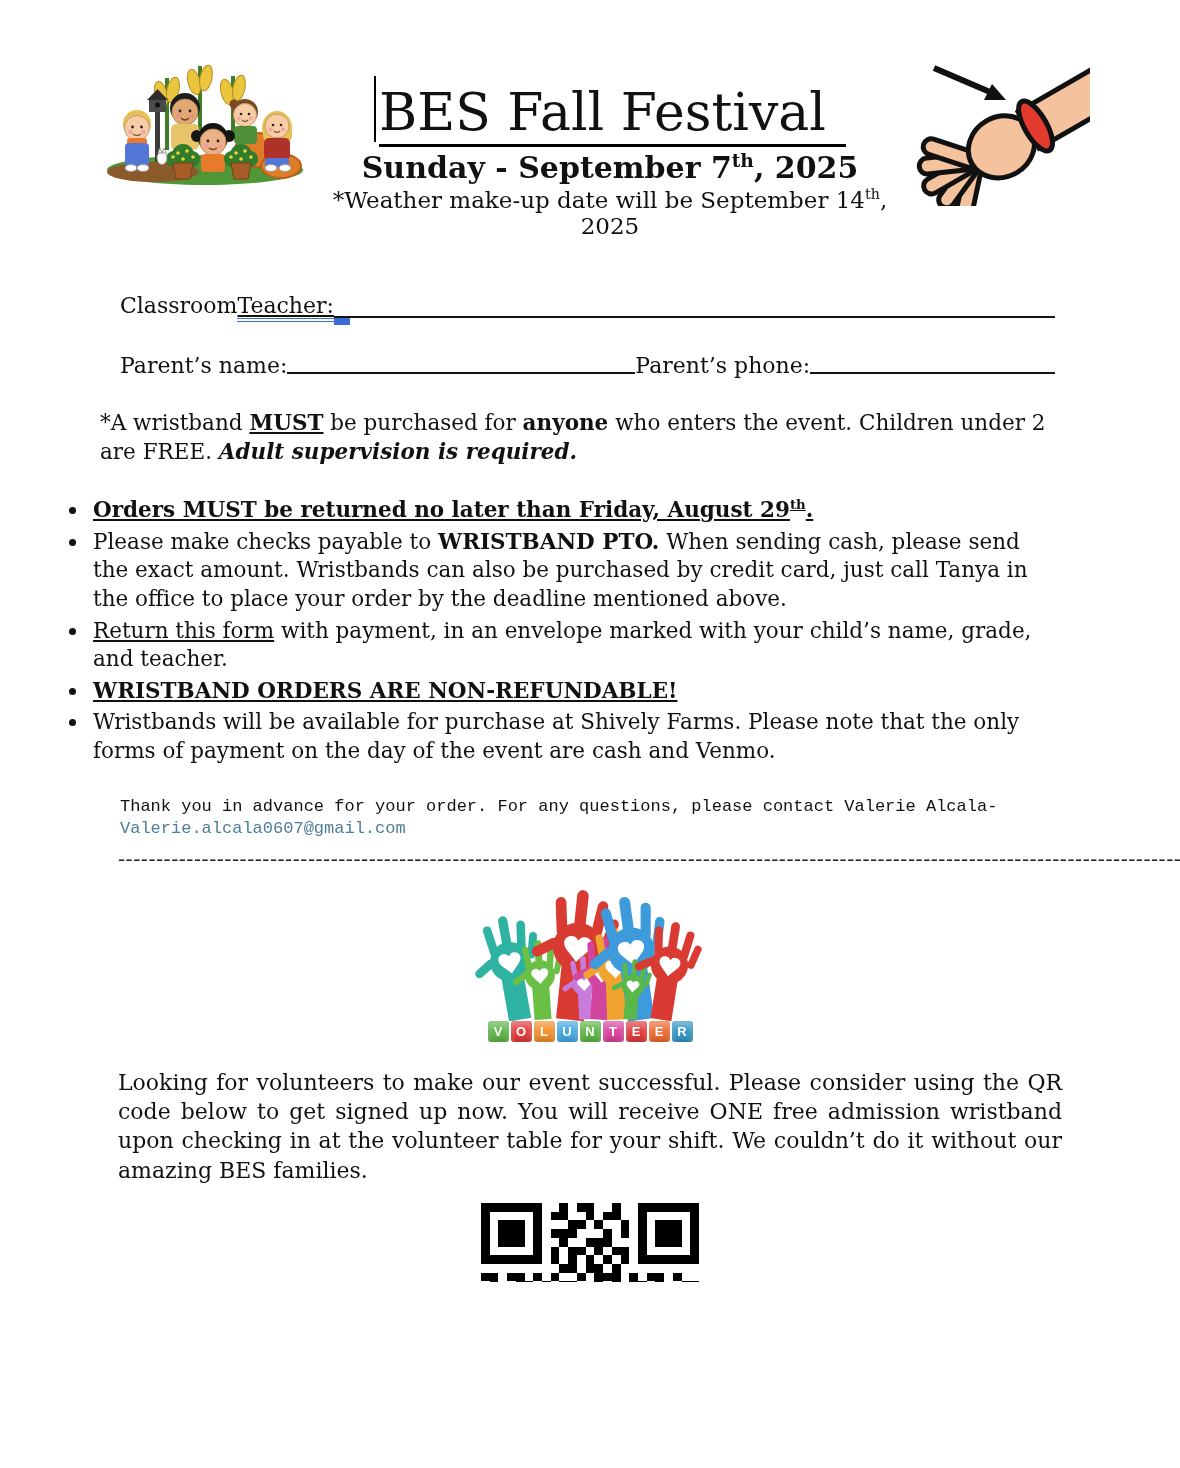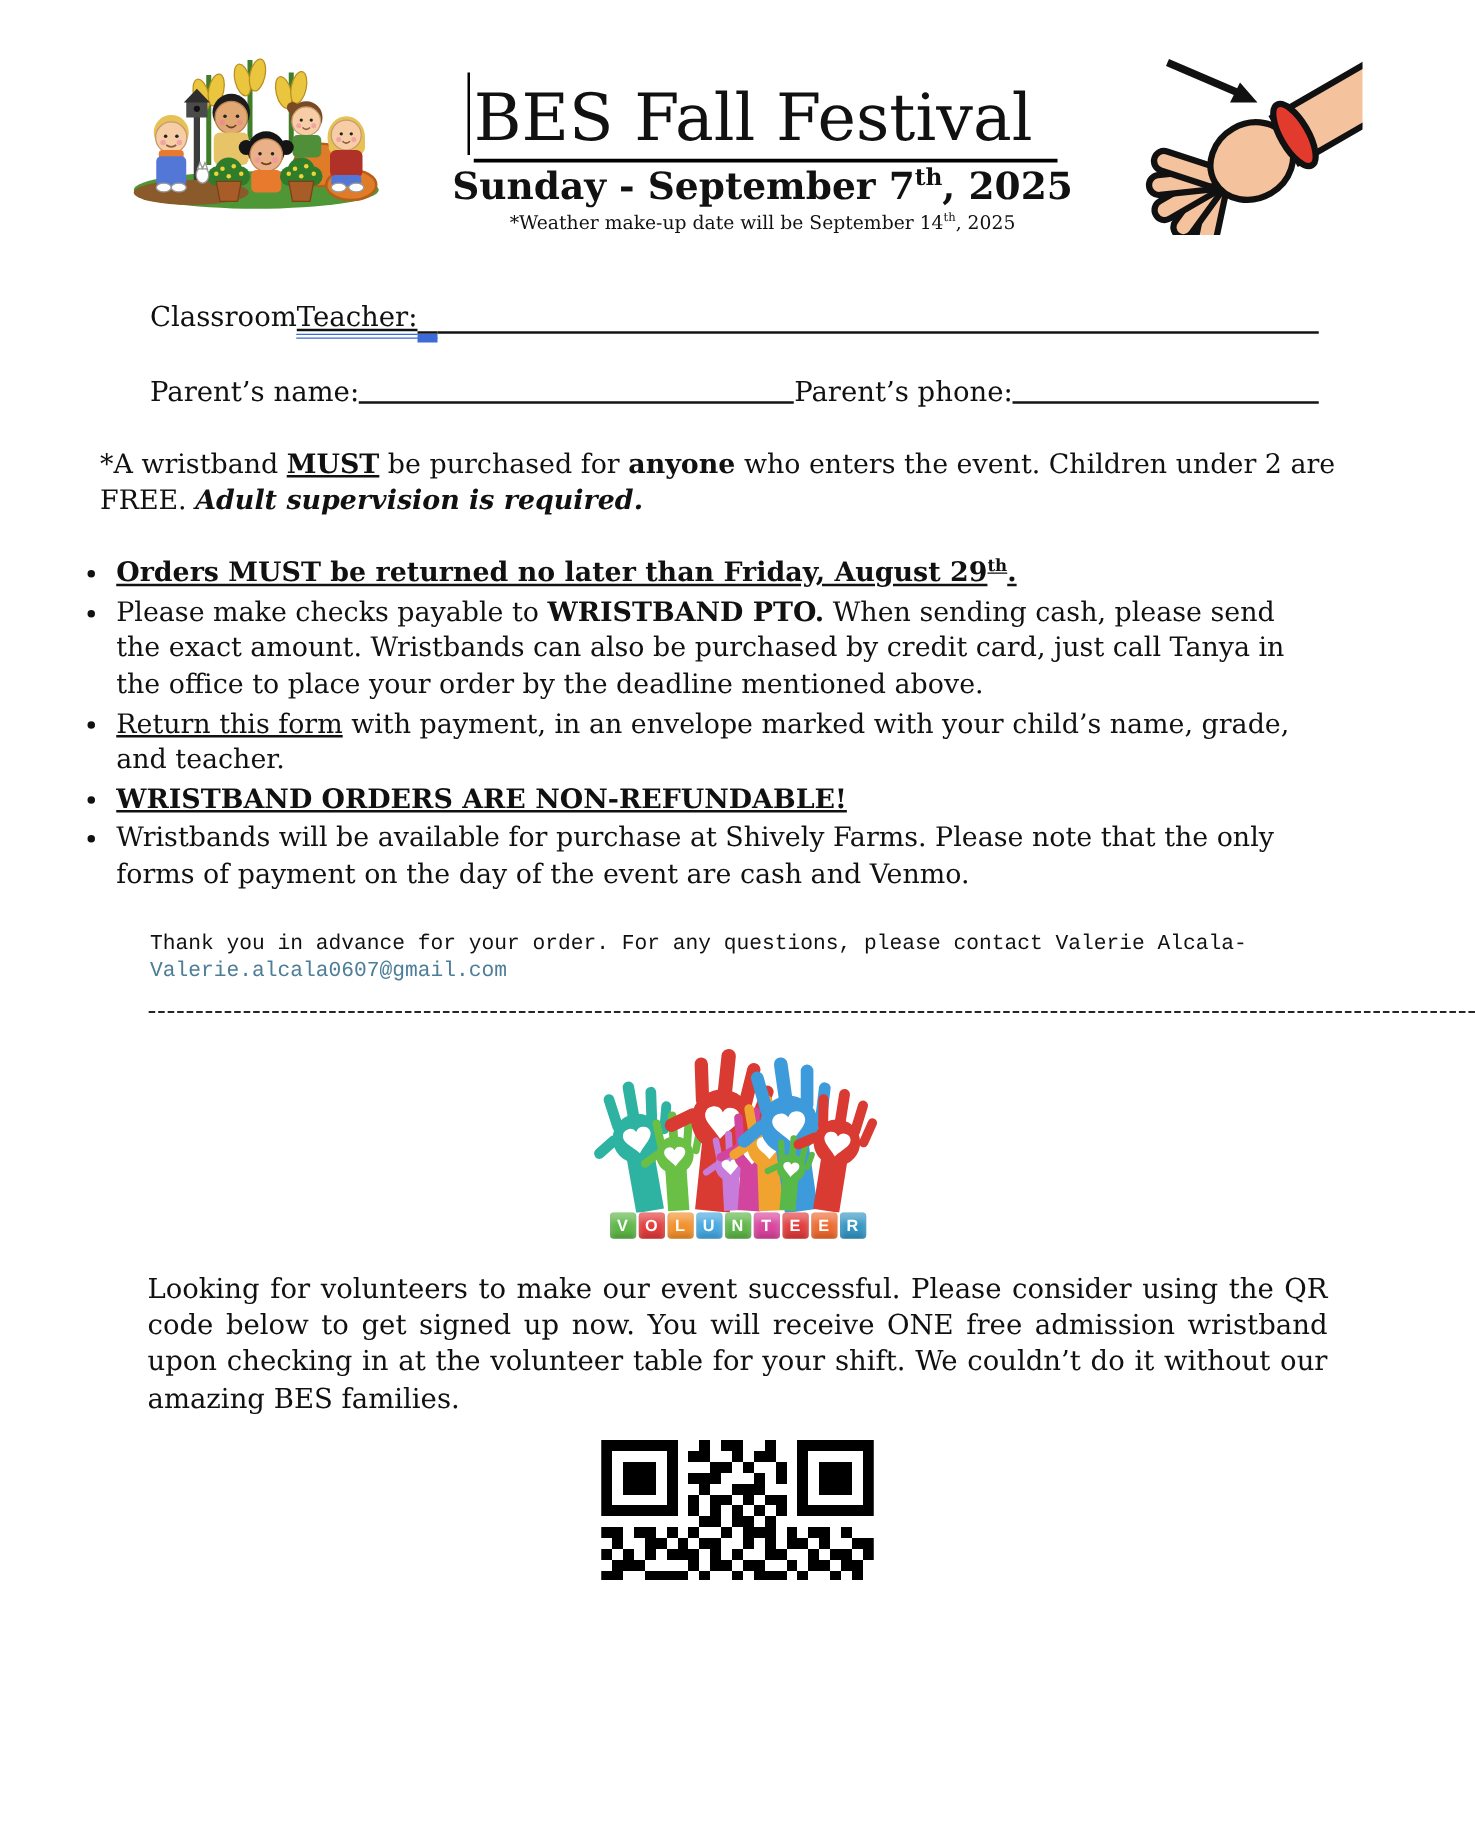--- a/index.html
+++ b/index.html
@@ -1,43 +1,43 @@
 <!DOCTYPE html>
 <html style="--chk: #3b6bd6; --email: #4d7d97;"><head>
 <meta charset="utf-8">
 <style>
   html,body{margin:0;padding:0;background:#ffffff;}
   .page{
-    width:1180px;height:1264px;margin:0 auto;background:#ffffff;
+    width:1180px;height:1264px;margin:18px auto;background:#ffffff;
     font-family:"DejaVu Serif","Liberation Serif",serif;color:#111;
     position:relative;overflow:hidden;
   }
   
   .hdr{display:flex;align-items:flex-start;padding:40px 90px 0 105px;}
   .hdr-art-left{flex:0 0 auto;}
   .titleblock{flex:1 1 auto;text-align:center;padding-top:18px;}
   .title-line{font-size:52px;line-height:1.05;white-space:nowrap;}
   .title-caret{display:inline-block;width:2px;height:66px;background:#000;vertical-align:-12px;margin-right:3px;}
   .title-text{border-bottom:3px solid #000;padding-right:20px;padding-bottom:2px;}
   .date-line{font-size:30px;font-weight:700;margin-top:8px;}
-  .weather-line{font-size:15px;margin-top:2px;}
+  .weather-line{font-size:23px;margin-top:2px;}
   sup.th{vertical-align:super;font-size:0.62em;line-height:0;}
   .hdr-art-right{flex:0 0 auto;}
   
   .form{padding:54px 125px 0 120px;font-size:22px;}
   .row{display:flex;align-items:baseline;margin-bottom:31px;white-space:nowrap;}
   .blank{border-bottom:2px solid #141414;height:2px;align-self:flex-end;margin-bottom:4px;flex:0 0 auto;}
   .blank.grow{flex:1 1 auto;}
   .chk-word{text-decoration:underline;border-bottom:4px double var(--chk);padding-bottom:0px;}
   .chk-blank{border-bottom:2px solid #141414;box-shadow:0 4px 0 var(--chk),0 7px 0 var(--chk);width:16px;height:2px;align-self:flex-end;margin-bottom:4px;flex:0 0 auto;}
   .gap38{width:38px;flex:0 0 auto;}
   .w140{width:150px;}
   .w345{width:348px;}
   
-  .notice{padding:0 80px;margin:18px 0 0 0;font-size:21.5px;line-height:1.33;}
+  .notice{padding:0 100px;margin:18px 0 0 0;font-size:21.5px;line-height:1.33;}
   ul.bullets{margin:30px 0 0 0;padding:0 120px 0 89px;font-size:21.5px;line-height:1.33;}
   ul.bullets li{margin:0 0 3px 0;padding-left:4px;}
   .sg-b{font-weight:700;}
   .sg-u{text-decoration:underline;}
   .sg-i{font-style:italic;}
   .sg-sup{vertical-align:super;font-size:0.62em;line-height:0;}
   .thanks{padding:0 120px;margin:30px 0 0 0;font-size:17px;line-height:1.33;font-family:Liberation Mono, monospace;}
   .email{color:var(--email);cursor:pointer;text-decoration:none;}
   .divider{padding:0 118px;margin-top:6px;font-size:21px;color:#222;white-space:nowrap;overflow:hidden;letter-spacing:0.5px;}
   

